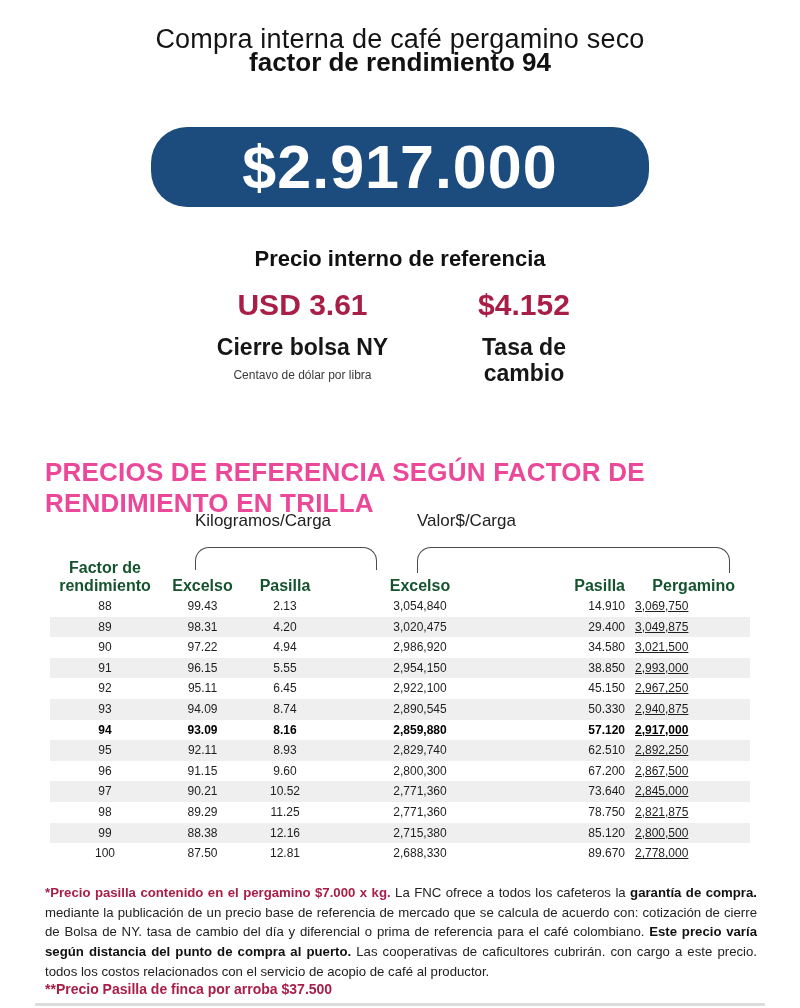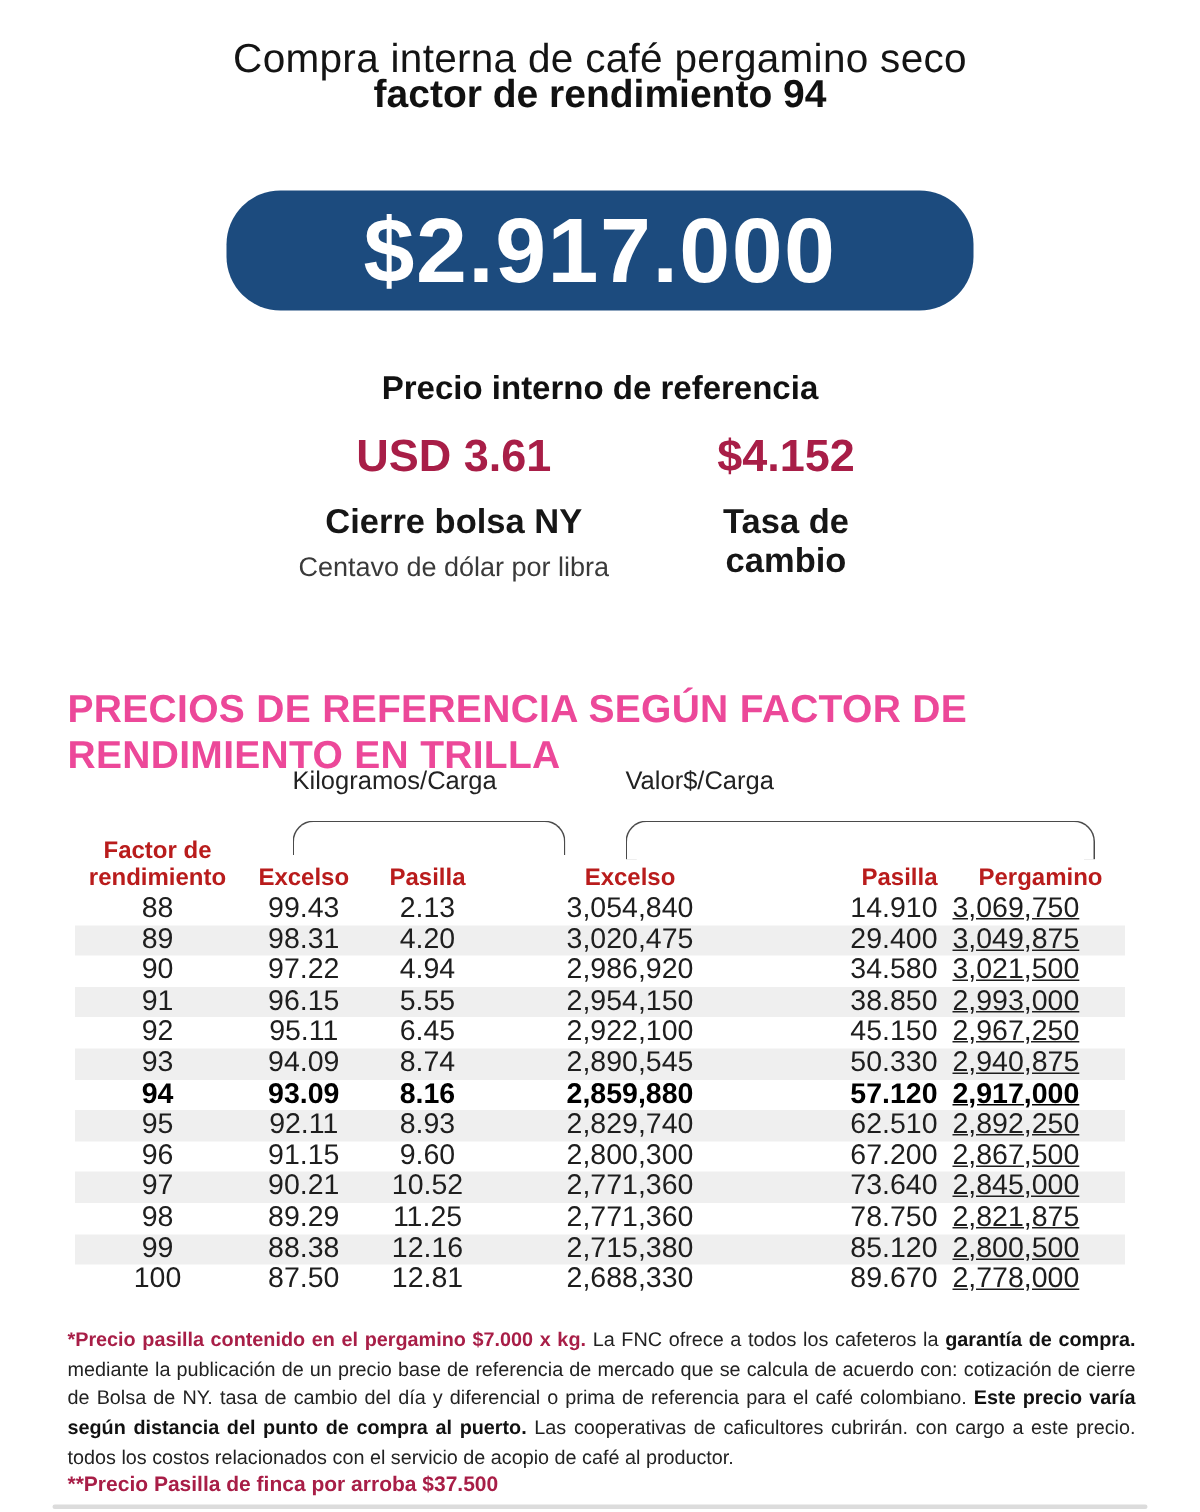--- a/index.html
+++ b/index.html
@@ -28,43 +28,43 @@
     display:flex;align-items:center;justify-content:center;
   }
   .pill-amount{color:#ffffff;font-size:61px;font-weight:bold;letter-spacing:1px;}
   .pill-label{top:233px;left:0;width:800px;text-align:center;font-size:22px;font-weight:bold;color:#111;margin-top:13px;}
   
   .stat{top:289px;text-align:center;}
   .stat-ny{left:165px;width:275px;}
   .stat-fx{left:448px;width:152px;}
   .stat-value{font-size:30px;line-height:32px;font-weight:bold;color:var(--crimson);}
   .stat-label{margin-top:13px;font-size:23px;line-height:26px;font-weight:bold;color:#161616;}
-  .stat-sub{margin-top:8px;font-size:18px;color:#3a3a3a;}
+  .stat-sub{margin-top:8px;font-size:12px;color:#3a3a3a;}
   
   .section-title{top:457px;left:45px;width:720px;font-size:26px;font-weight:bold;letter-spacing:.2px;color:#ec4899;}
   
   .table-zone{top:505px;left:0;width:800px;height:360px;}
   .group-label{position:absolute;top:6px;font-size:17px;color:#222;text-align:left;}
   .gl-kg{left:195px;width:182px;}
   .gl-valor{left:417px;width:313px;}
   .bracket{
     position:absolute;
     border:1.5px solid #4a4a4a;border-bottom:none;
     border-top-left-radius:14px;border-top-right-radius:14px;
   }
   .b1{left:195px;width:182px;top:42px;height:23px;}
   .b2{left:417px;width:313px;top:42px;height:26px;}
   .grid{display:grid;grid-template-columns:110px 85px 80px 190px 120px 115px;margin-left:50px;width:700px;}
   .thead{position:absolute;top:44px;left:0;width:800px;height:46px;align-items:end;}
-  .hcell{font-size:16px;font-weight:bold;line-height:18px;color:#b91c1c;text-align:center;}
+  .hcell{font-size:16px;font-weight:bold;line-height:18px;color:#14532d;text-align:center;}
   .hcell.right{text-align:right;}
   .h-paval{padding-right:10px;}
   .h-perg{padding-right:15px;}
   .tbody{position:absolute;top:91px;left:0;width:800px;}
-  .trow{height:20.6px;align-items:center;font-size:19px;color:#1e1e1e;}
+  .trow{height:20.6px;align-items:center;font-size:12px;color:#1e1e1e;}
   .trow.alt{background:var(--row-alt);}
   .trow.bold-row{font-weight:bold;color:#000;}
   .cell{text-align:center;line-height:20.6px;white-space:nowrap;}
   .c-paval{text-align:right;padding-right:10px;}
   .c-perg{text-align:left;padding-right:15px;text-decoration:underline;}
   
   .notes{top:883px;left:45px;width:712px;font-size:13.2px;line-height:19.7px;text-align:justify;color:#222;}
   .notes .crimson-bold{color:var(--crimson);font-weight:bold;}
   .notes .bold{font-weight:bold;color:#111;}
   .note2{top:981px;left:45px;width:712px;font-size:14px;font-weight:bold;color:var(--crimson);}

